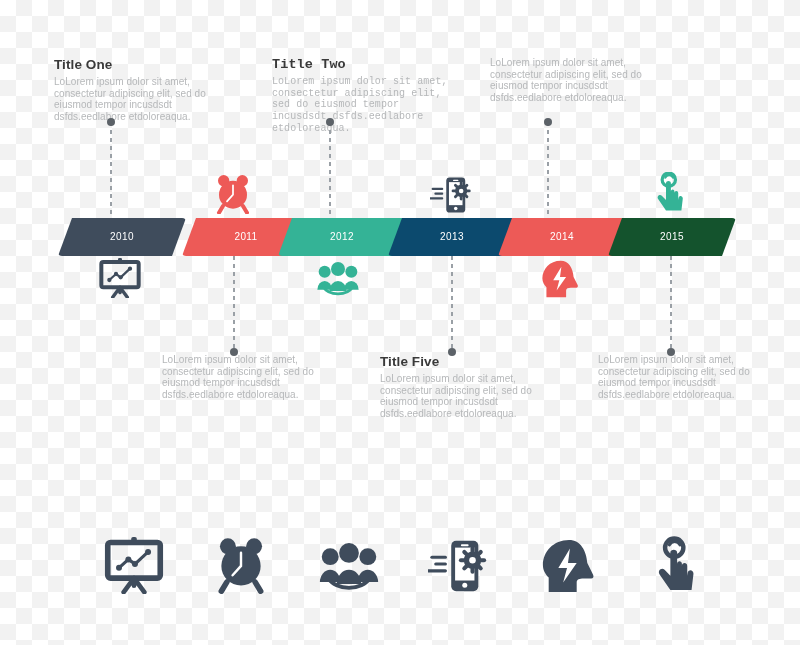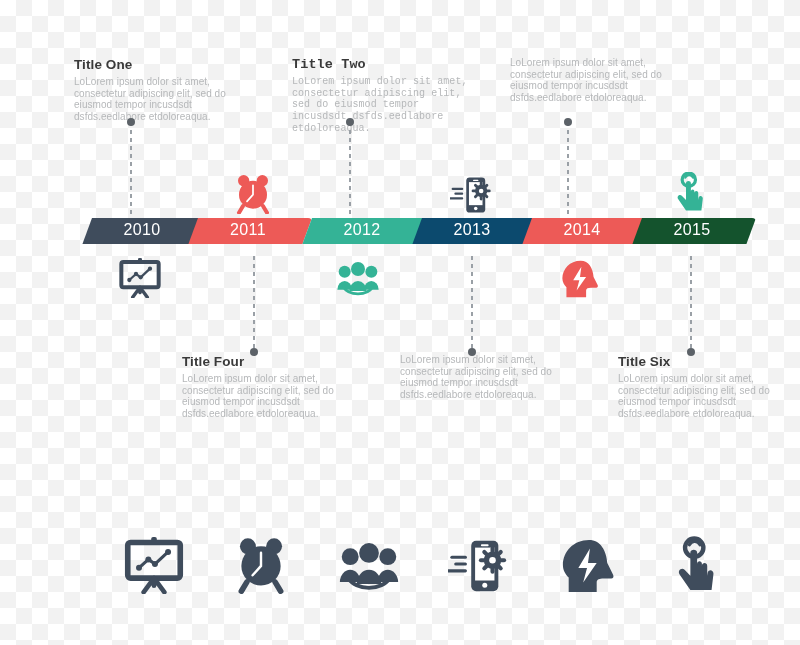--- a/index.html
+++ b/index.html
@@ -6,21 +6,21 @@
   body{
     width:800px;height:645px;position:relative;overflow:hidden;
     font-family:"Liberation Sans", sans-serif;
     background-color:#ffffff;
     background-image:
       linear-gradient(45deg,#f2f2f2 25%,transparent 25%,transparent 75%,#f2f2f2 75%),
       linear-gradient(45deg,#f2f2f2 25%,transparent 25%,transparent 75%,#f2f2f2 75%);
     background-size:32px 32px;
     background-position:0 0,16px 16px;
   }
-  .stage{position:absolute;inset:0;margin-left:20px;}
+  .stage{position:absolute;inset:0;}
 
   
   .block{position:absolute;width:176px;}
   .block .t{
     font-size:13.5px;font-weight:600;color:#3a3a3a;letter-spacing:.1px;
     margin:0 0 3px 0;line-height:1.2;
   }
   .block .b{
     font-size:10px;line-height:11.6px;color:#b6b8ba;margin:0;
     letter-spacing:.05px;
@@ -36,23 +36,23 @@
   .conn .dot{
     position:absolute;left:50%;width:8px;height:8px;border-radius:50%;
     background:#5c6268;transform:translateX(-50%);
   }
   .conn.down .dot{bottom:-4px;}
   .conn.up .dot{top:-4px;}
 
   
   .ribbon{position:absolute;left:58px;top:218px;height:38px;}
   .seg{
-    position:absolute;top:0;height:26px;
+    position:absolute;top:0;height:38px;
     display:flex;align-items:center;justify-content:center;
-    color:#ffffff;font-size:16px;letter-spacing:.4px;
+    color:#ffffff;font-size:10px;letter-spacing:.4px;
     border-radius:4px;
   }
   .seg span{display:block;transform:translateY(-1px);}
 
   
   .tlicon{position:absolute;}
 
   
   .striprow{position:absolute;left:0;top:536px;width:800px;height:90px;}
   .stripicon{position:absolute;top:0;}
@@ -70,30 +70,29 @@
   <div class="block" style="left:272px;top:57px;font-family:Liberation Mono, monospace;">
     <p class="t">Title Two</p>
     <p class="b">LoLorem ipsum dolor sit amet, consectetur adipiscing elit, sed do eiusmod tempor incusdsdt dsfds.eedlabore etdoloreaqua.</p>
   </div>
 
   <div class="block" style="left:490px;top:57px;">
     <p class="b">LoLorem ipsum dolor sit amet, consectetur adipiscing elit, sed do eiusmod tempor incusdsdt dsfds.eedlabore etdoloreaqua.</p>
   </div>
 
   <div class="block" style="left:162px;top:354px;">
-    <p class="t">Title Four</p>
     <p class="b">LoLorem ipsum dolor sit amet, consectetur adipiscing elit, sed do eiusmod tempor incusdsdt dsfds.eedlabore etdoloreaqua.</p>
   </div>
 
   <div class="block" style="left:380px;top:354px;">
+    <p class="t">Title Five</p>
     <p class="b">LoLorem ipsum dolor sit amet, consectetur adipiscing elit, sed do eiusmod tempor incusdsdt dsfds.eedlabore etdoloreaqua.</p>
   </div>
 
   <div class="block" style="left:598px;top:354px;">
-    <p class="t">Title Six</p>
     <p class="b">LoLorem ipsum dolor sit amet, consectetur adipiscing elit, sed do eiusmod tempor incusdsdt dsfds.eedlabore etdoloreaqua.</p>
   </div>
 
   <div class="conn up" style="left:110px;top:122px;height:96px;">
     <div class="dash"></div>
     <div class="dot"></div>
   </div>
   <div class="conn up" style="left:329px;top:122px;height:96px;">
     <div class="dash"></div>
     <div class="dot"></div>
@@ -116,21 +115,21 @@
     <div class="dot"></div>
   </div>
 
   <div class="ribbon">
 
     <div class="seg" style="left:0px;width:128px;background:#3f4c5c;
                 clip-path:polygon(14px 0, 128px 0, 114px 38px, 0 38px);">
       <span>2010</span>
     </div>
 
-    <div class="seg" style="left:106px;width:128px;background:#ed5a57;
+    <div class="seg" style="left:124px;width:128px;background:#ed5a57;
                 clip-path:polygon(14px 0, 128px 0, 114px 38px, 0 38px);">
       <span>2011</span>
     </div>
 
     <div class="seg" style="left:220px;width:128px;background:#34b396;
                 clip-path:polygon(14px 0, 128px 0, 114px 38px, 0 38px);">
       <span>2012</span>
     </div>
 
     <div class="seg" style="left:330px;width:128px;background:#0c4a6e;

